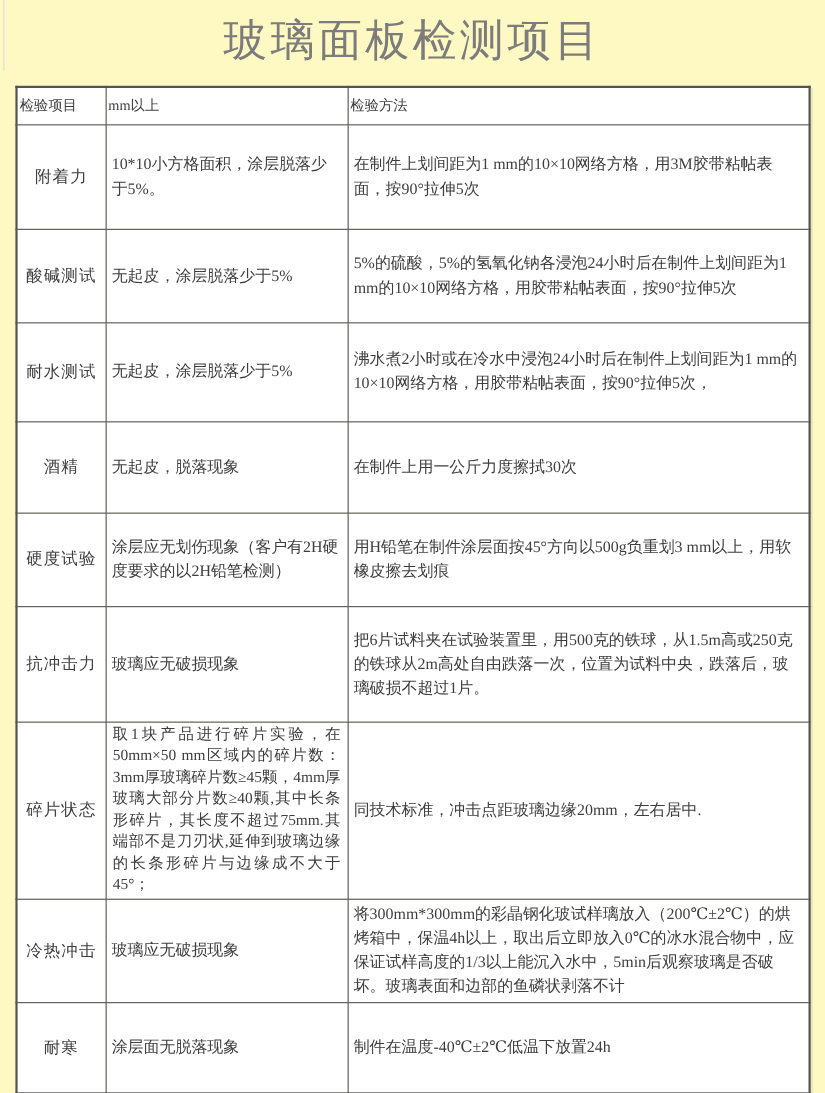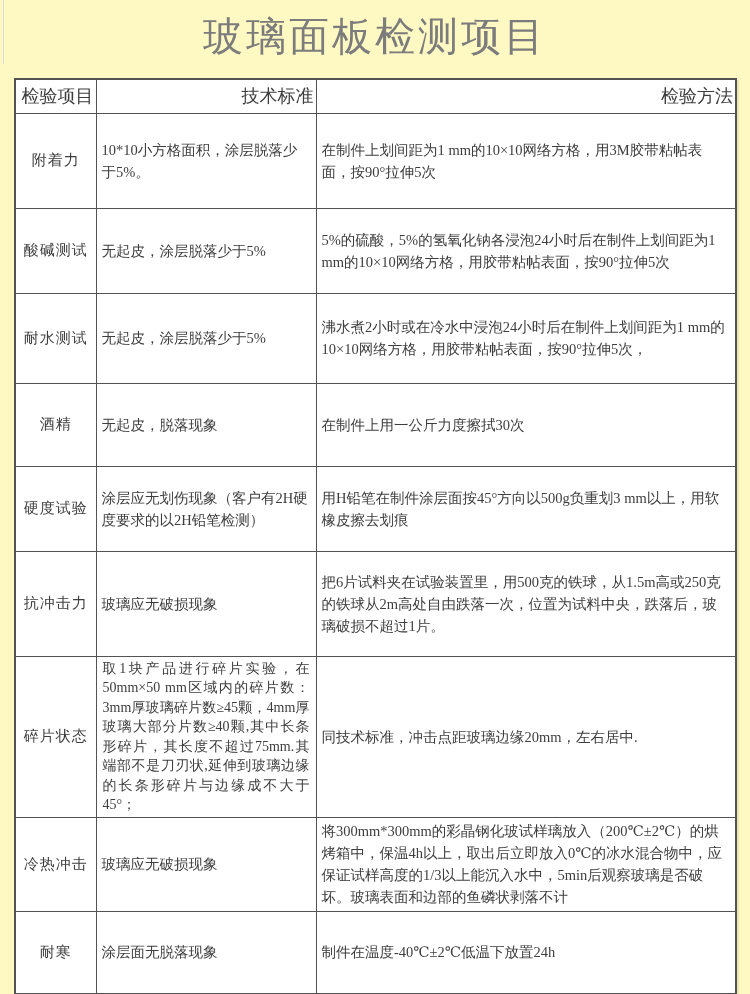--- a/index.html
+++ b/index.html
@@ -51,22 +51,22 @@
     box-shadow: 2px 2px 0 rgba(0,0,0,0.08);
   }
   table.inspection td, table.inspection th {
     border: 1px solid #535353;
     vertical-align: middle;
     font-weight: normal;
     background: #ffffff;
   }
   tr.hdr { height: 34px; }
   tr.hdr th {
-    font-size: 18px;
-    text-align: right;
+    font-size: 13px;
+    text-align: left;
     color: #3d3d3d;
     padding: 0 2px;
   }
   td.c-item {
     text-align: center;
     font-size: 15px;
     letter-spacing: 1px;
     padding: 12px 2px;
   }
   td.c-std, td.c-meth {
@@ -104,21 +104,21 @@
 
   <table class="inspection">
     <colgroup>
       <col style="width:81px">
       <col style="width:220px">
       <col style="width:420px">
     </colgroup>
     <tbody>
       <tr class="hdr">
         <th>检验项目</th>
-        <th>技术标准</th>
+        <th>mm以上</th>
         <th>检验方法</th>
       </tr>
 
       <tr class="r0">
         <td class="c-item">附着力</td>
         <td class="c-std">10*10小方格面积，涂层脱落少于5%。</td>
         <td class="c-meth">在制件上划间距为1 mm的10×10网络方格，用3M胶带粘帖表面，按90°拉伸5次</td>
       </tr>
 
       <tr class="r1">

